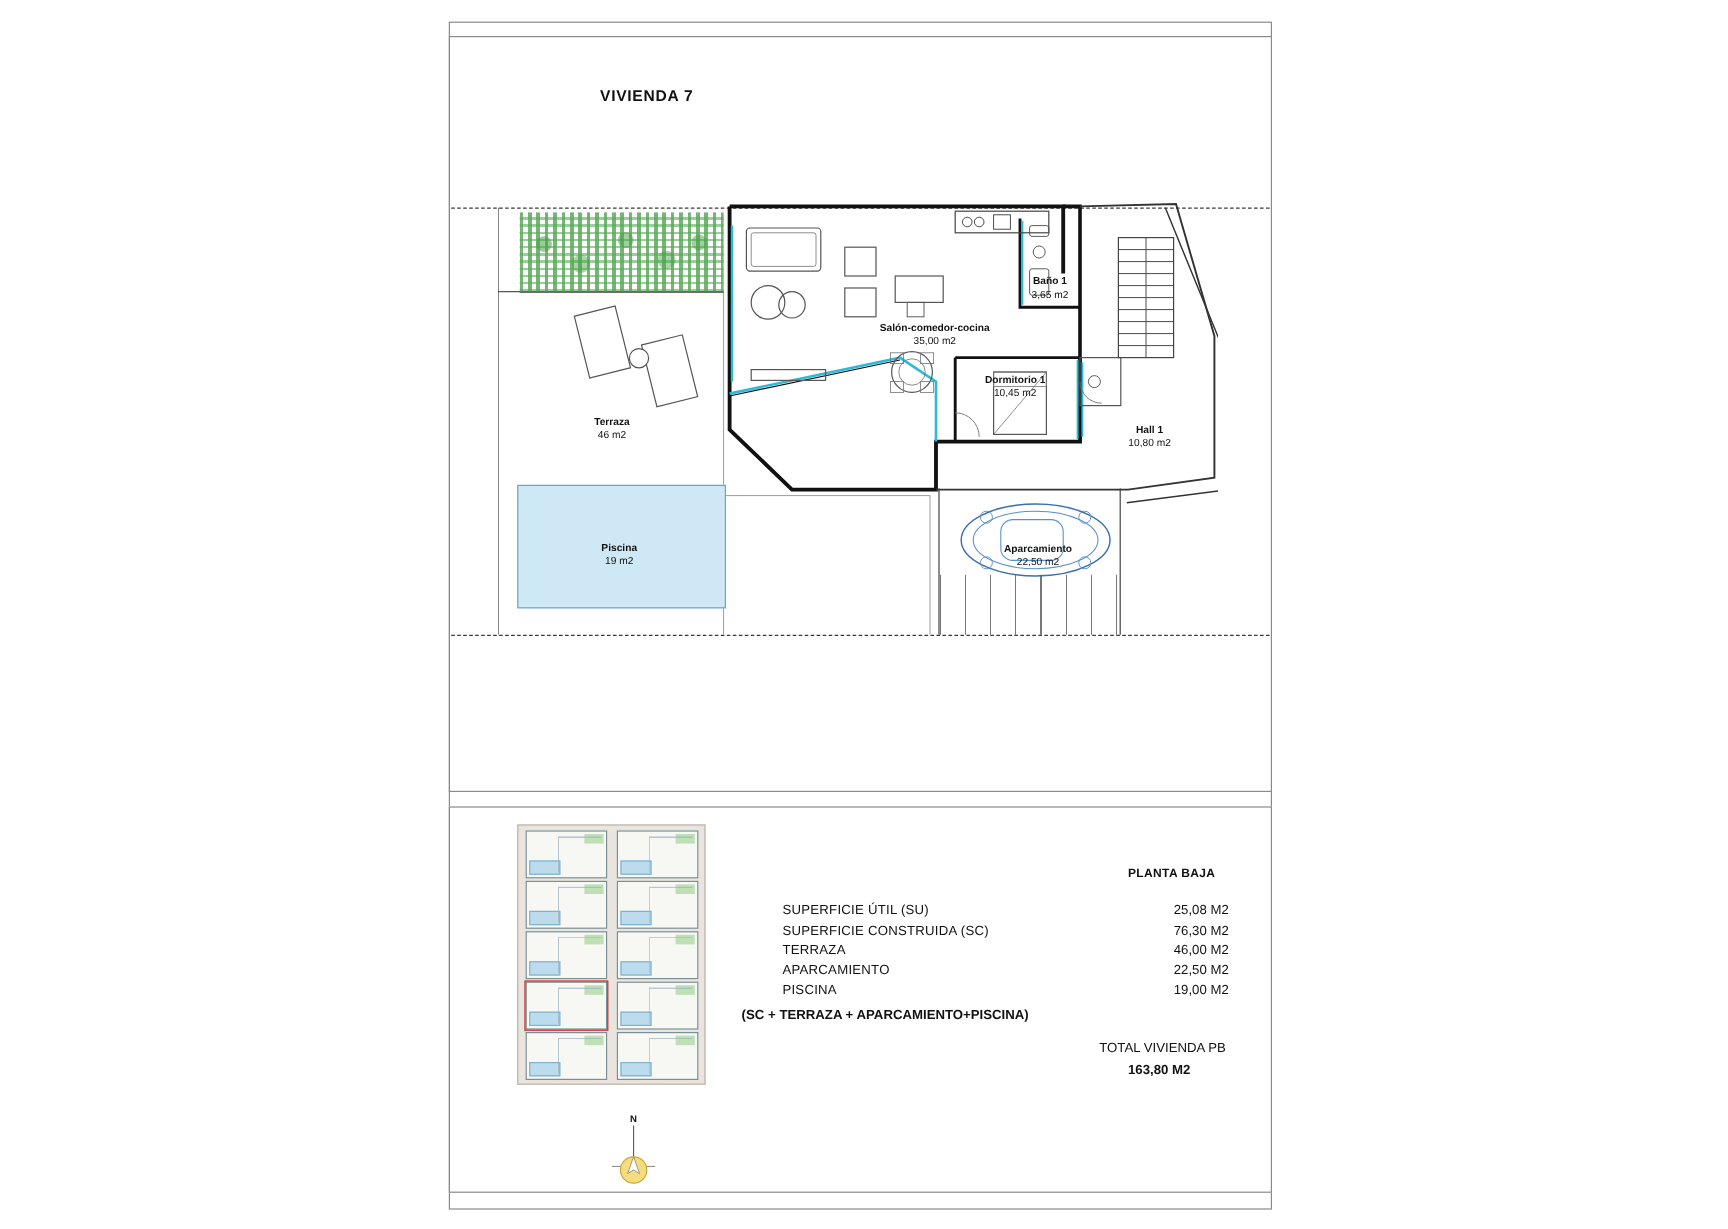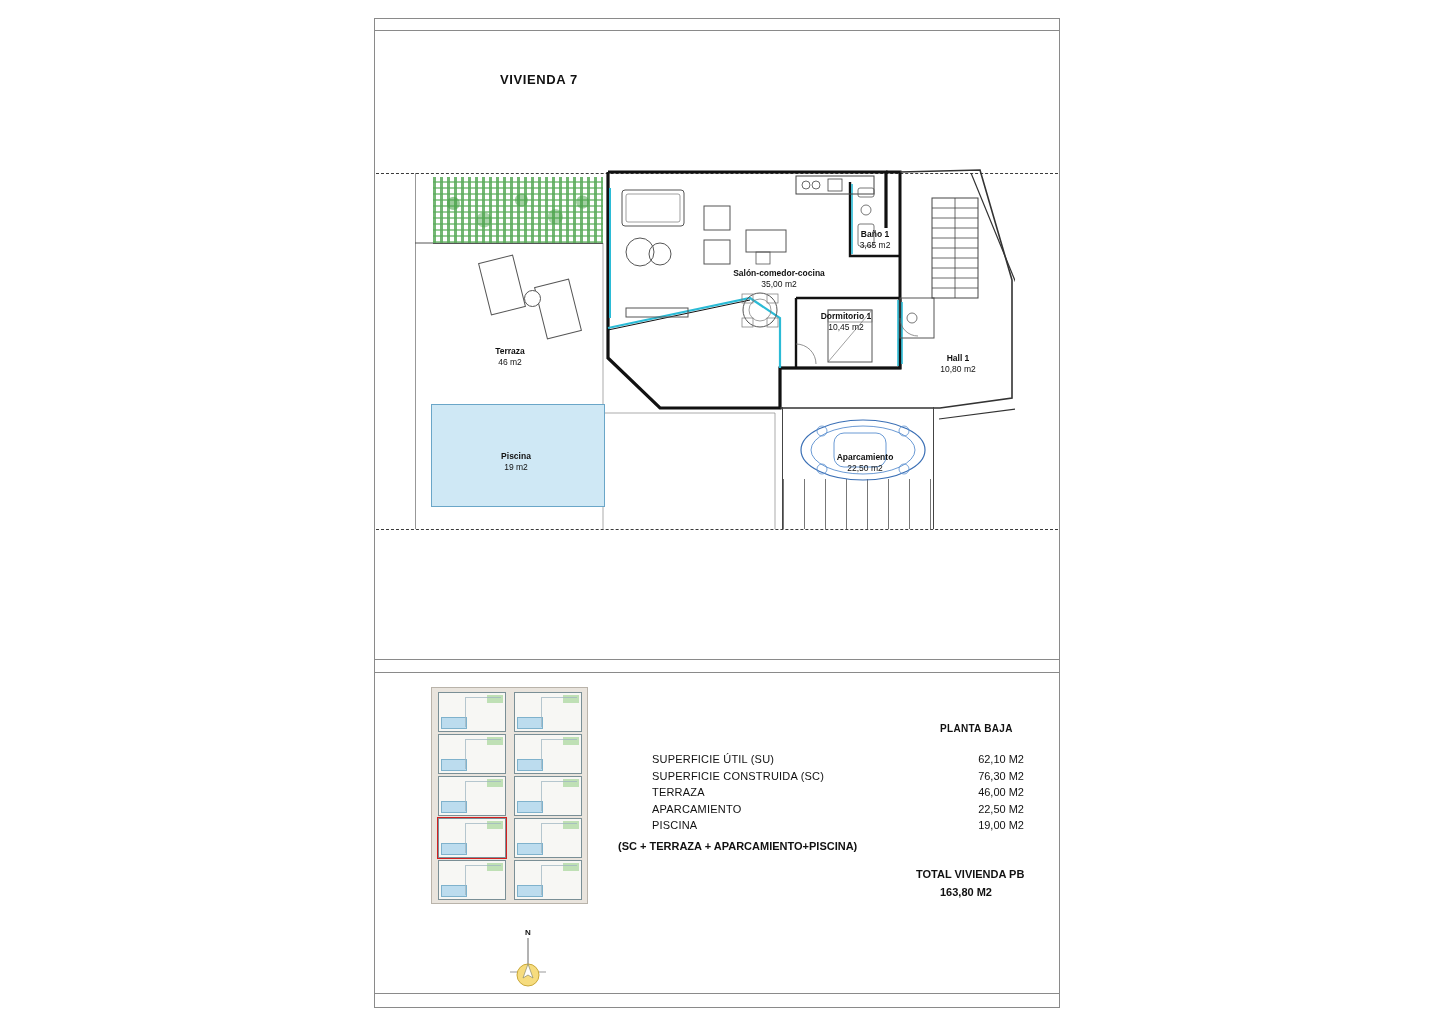--- a/index.html
+++ b/index.html
@@ -205,21 +205,21 @@
     left: 618px;
     top: 840px;
     font-size: 11px;
     font-weight: bold;
   }
   .total-title {
     position: absolute;
     left: 916px;
     top: 868px;
     font-size: 11px;
-    font-weight: bold;
+    font-weight: normal;
   }
   .total-value {
     position: absolute;
     left: 940px;
     top: 886px;
     font-size: 11px;
     font-weight: bold;
   }
 
   
@@ -438,21 +438,21 @@
 <div class="room-label" style="left:810px;top:452px;width:110px;">
   <div>Aparcamiento</div>
   <div class="sub">22,50 m2</div>
 </div>
 
 <div class="legend-title">PLANTA BAJA</div>
 
 <div class="legend-rows">
   <div class="row">
     <span class="lbl">SUPERFICIE ÚTIL (SU)</span>
-    <span class="val">62,10 M2</span>
+    <span class="val">25,08 M2</span>
   </div>
   <div class="row">
     <span class="lbl">SUPERFICIE CONSTRUIDA (SC)</span>
     <span class="val">76,30 M2</span>
   </div>
   <div class="row">
     <span class="lbl">TERRAZA</span>
     <span class="val">46,00 M2</span>
   </div>
   <div class="row">

